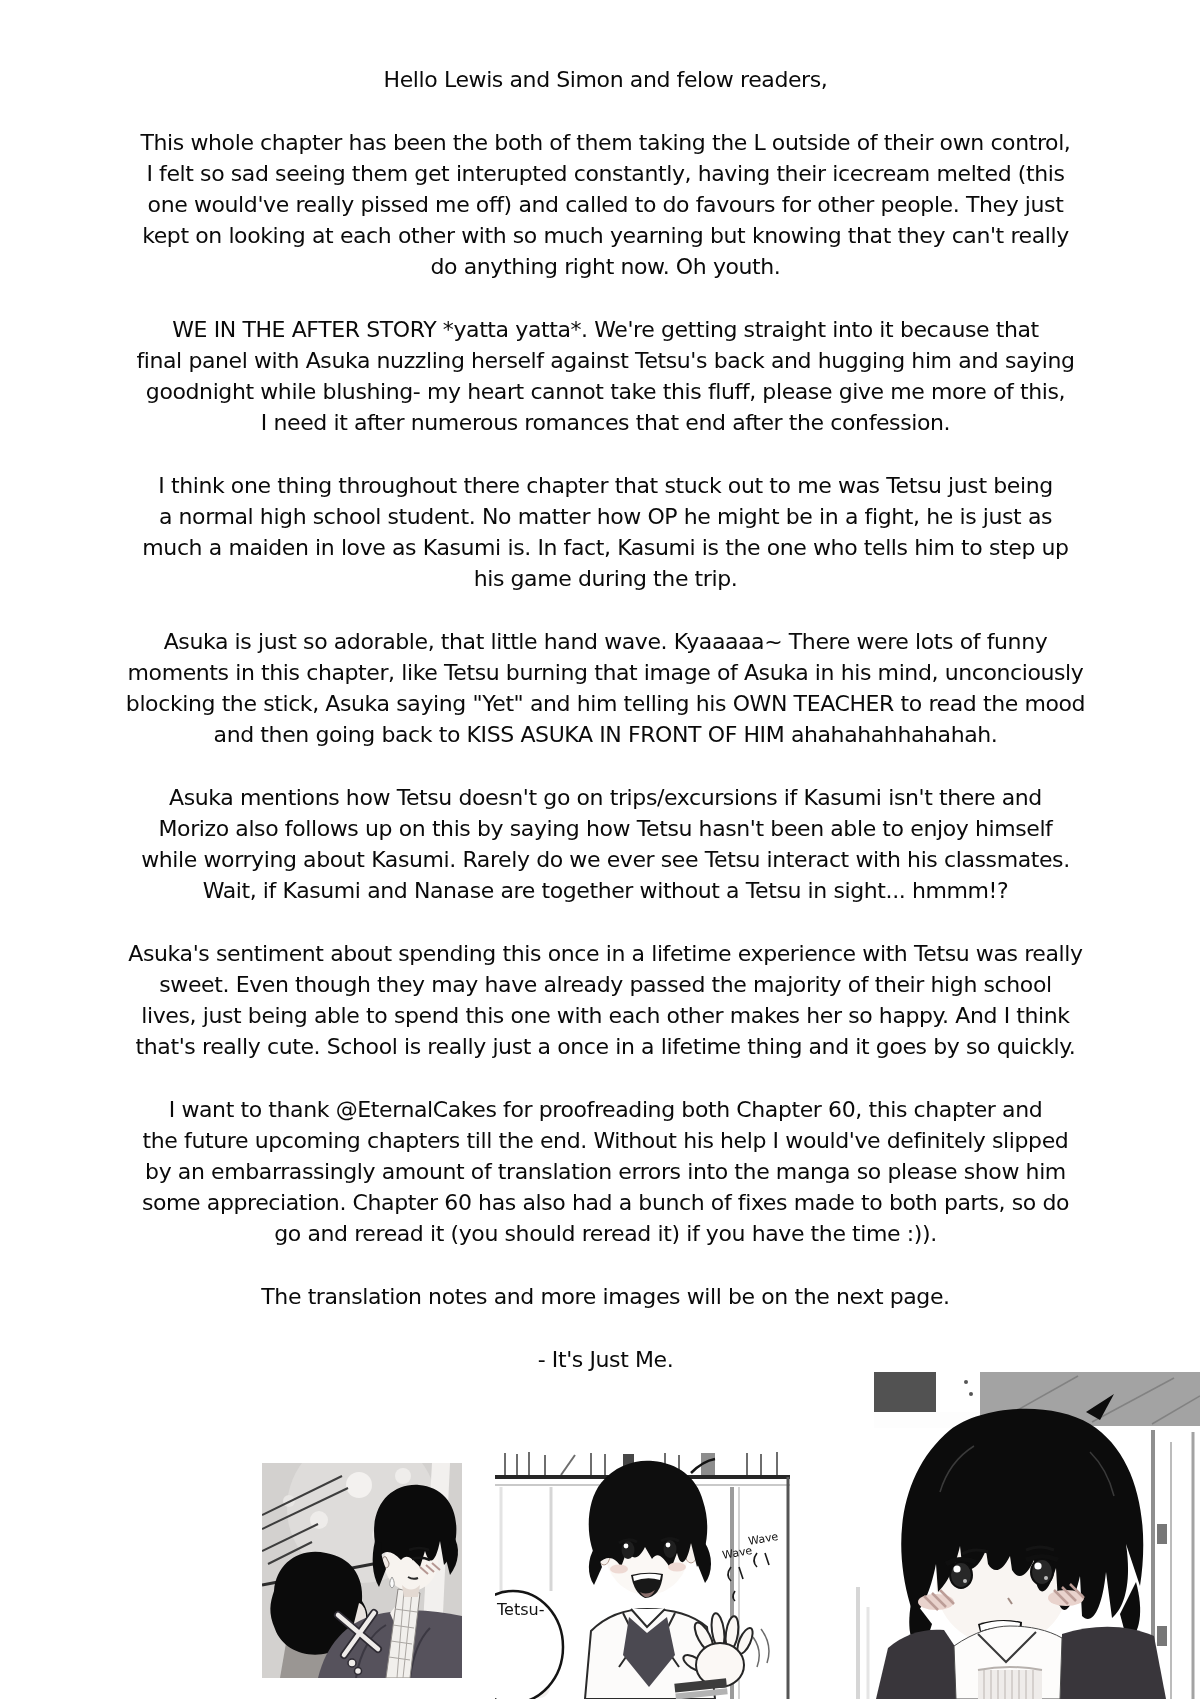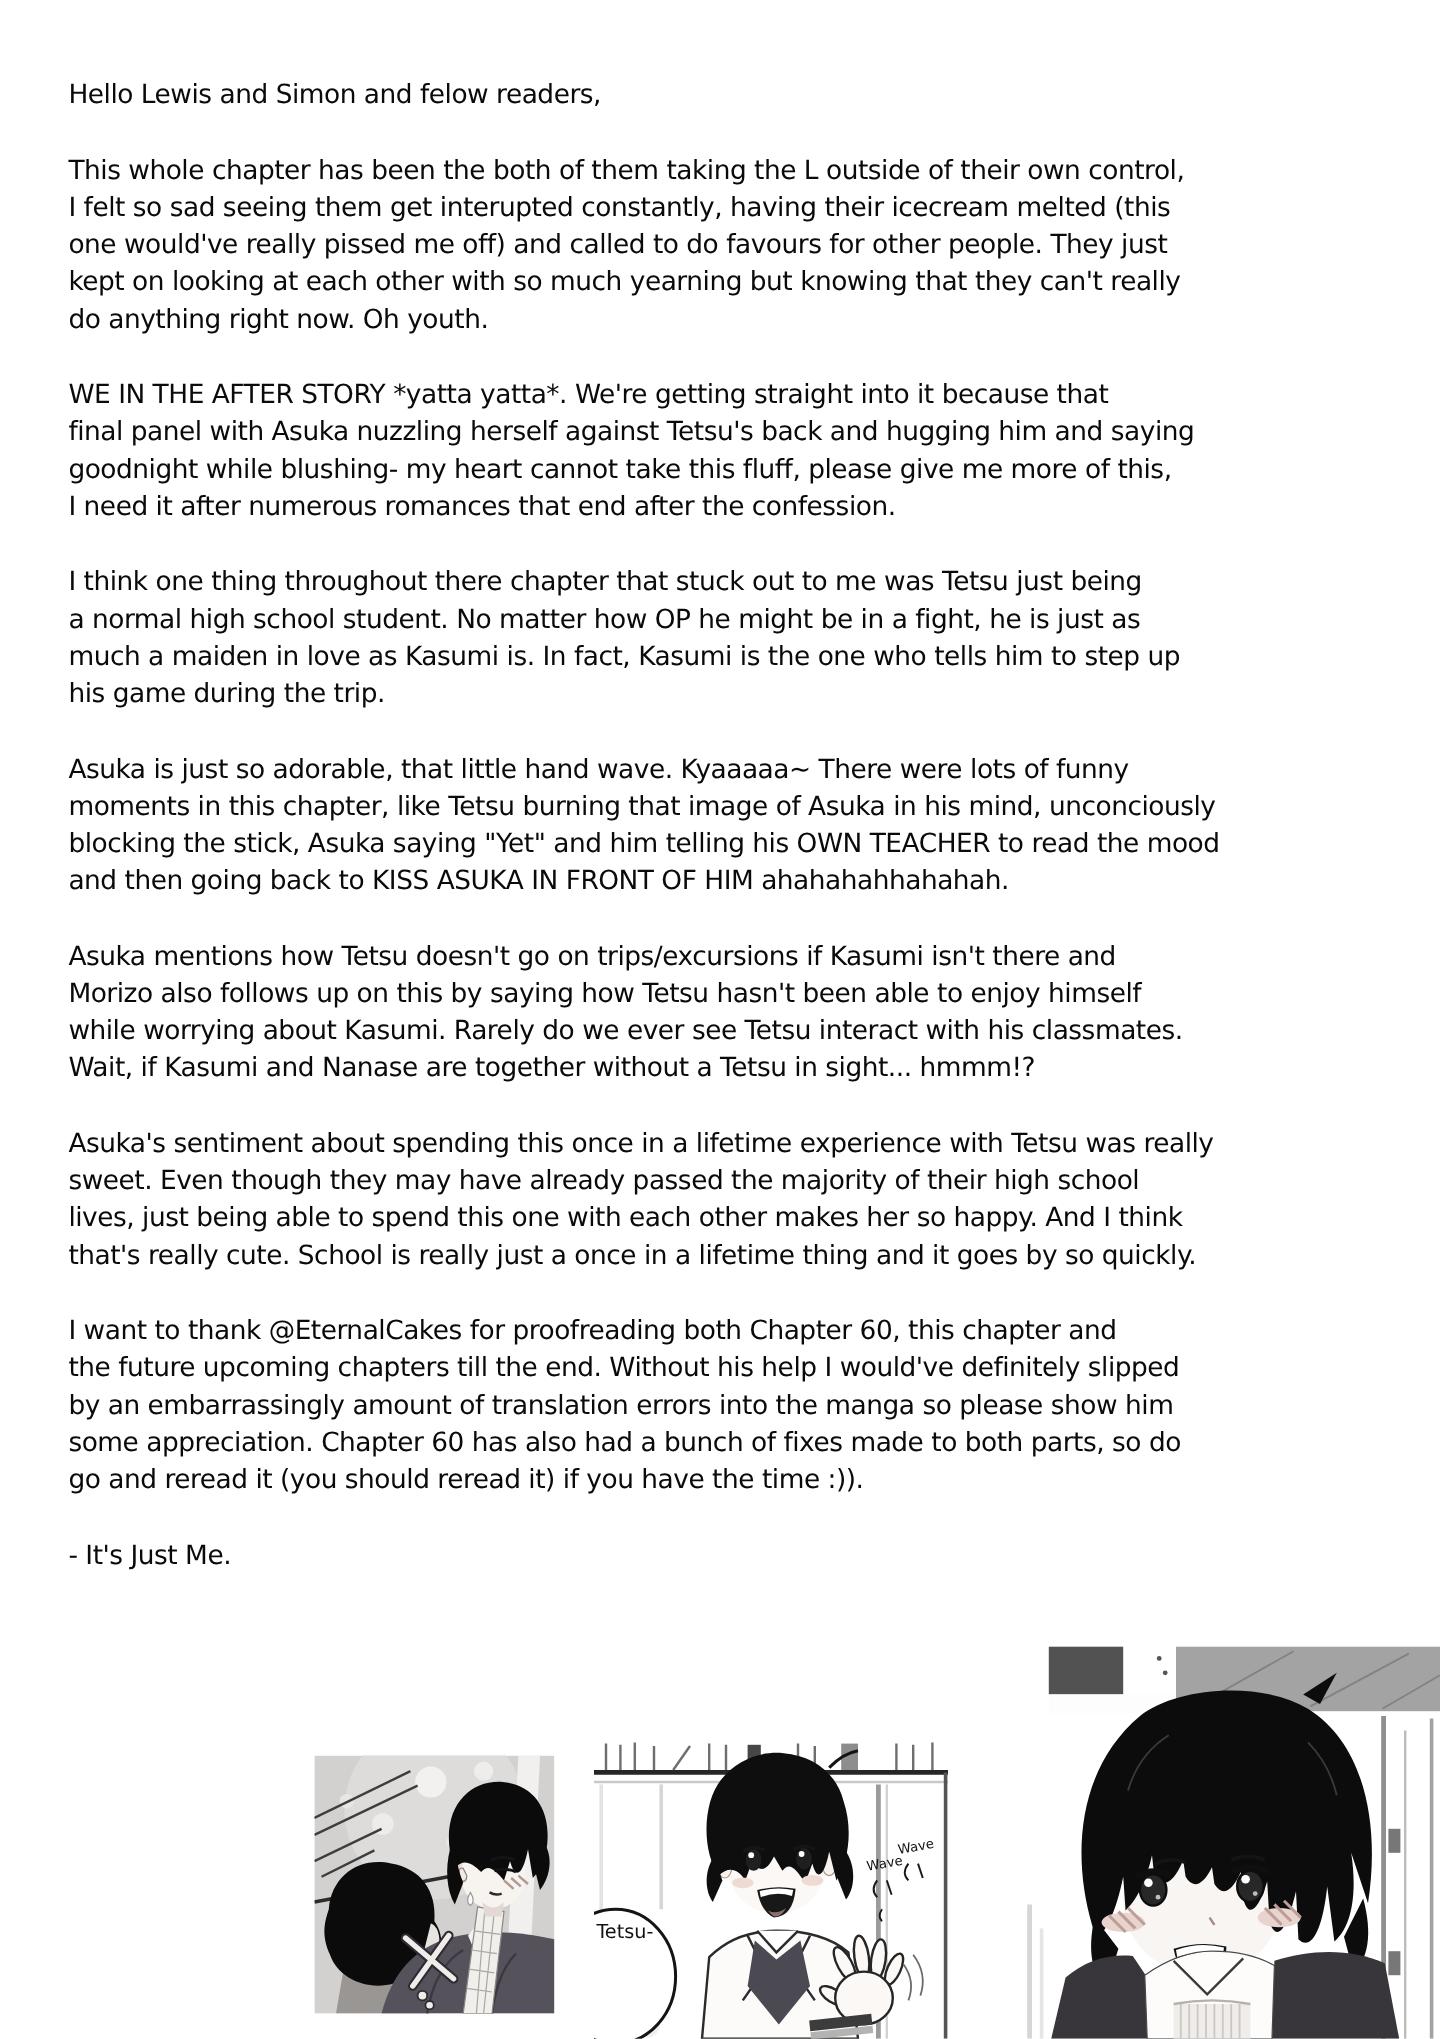--- a/index.html
+++ b/index.html
@@ -1,19 +1,19 @@
 <!DOCTYPE html>
 <html><head>
 <meta charset="utf-8">
 <style>
   html,body{margin:0;padding:0;background:#ffffff;}
   body{width:1200px;height:1699px;overflow:hidden;}
   .page{position:relative;width:1200px;height:1699px;background:#ffffff;
         font-family:"DejaVu Sans",sans-serif;color:#0a0a0a;}
-  .letter{position:absolute;left:57px;top:64px;width:1125px;}
+  .letter{position:absolute;left:43px;top:64px;width:1125px;text-align:center;}
   .para{margin:0 0 32px 0;font-size:22px;line-height:31px;letter-spacing:-0.4px;
         white-space:pre-line;font-weight:500;}
   .panel{position:absolute;display:block;}
   .panel-left{left:262px;top:1463px;width:200px;height:215px;}
   .panel-middle{left:495px;top:1451px;width:295px;height:248px;}
   .panel-right{left:850px;top:1372px;width:350px;height:327px;}
   svg text{font-family:"DejaVu Sans",sans-serif;fill:#111;}
 </style>
 </head>
 <body>
@@ -45,20 +45,21 @@
 Wait, if Kasumi and Nanase are together without a Tetsu in sight... hmmm!?</p>
     <p class="para">Asuka's sentiment about spending this once in a lifetime experience with Tetsu was really
 sweet. Even though they may have already passed the majority of their high school
 lives, just being able to spend this one with each other makes her so happy. And I think
 that's really cute. School is really just a once in a lifetime thing and it goes by so quickly.</p>
     <p class="para">I want to thank @EternalCakes for proofreading both Chapter 60, this chapter and
 the future upcoming chapters till the end. Without his help I would've definitely slipped
 by an embarrassingly amount of translation errors into the manga so please show him
 some appreciation. Chapter 60 has also had a bunch of fixes made to both parts, so do
 go and reread it (you should reread it) if you have the time :)).</p>
+    <p class="para">The translation notes and more images will be on the next page.</p>
     <p class="para">- It's Just Me.</p>
   </div>
 
   <svg class="panel panel-left" viewBox="0 0 200 215">
     <rect width="200" height="215" fill="#d3d1cf"></rect>
     <circle cx="100" cy="45" r="75" fill="#dedcda"></circle>
     <circle cx="97" cy="22" r="13" fill="#f3f1ef"></circle>
       <circle cx="141" cy="13" r="8" fill="#efedeb"></circle>
     <circle cx="57" cy="57" r="9" fill="#eeecea"></circle>
       <circle cx="117" cy="72" r="7" fill="#eae8e6"></circle>

